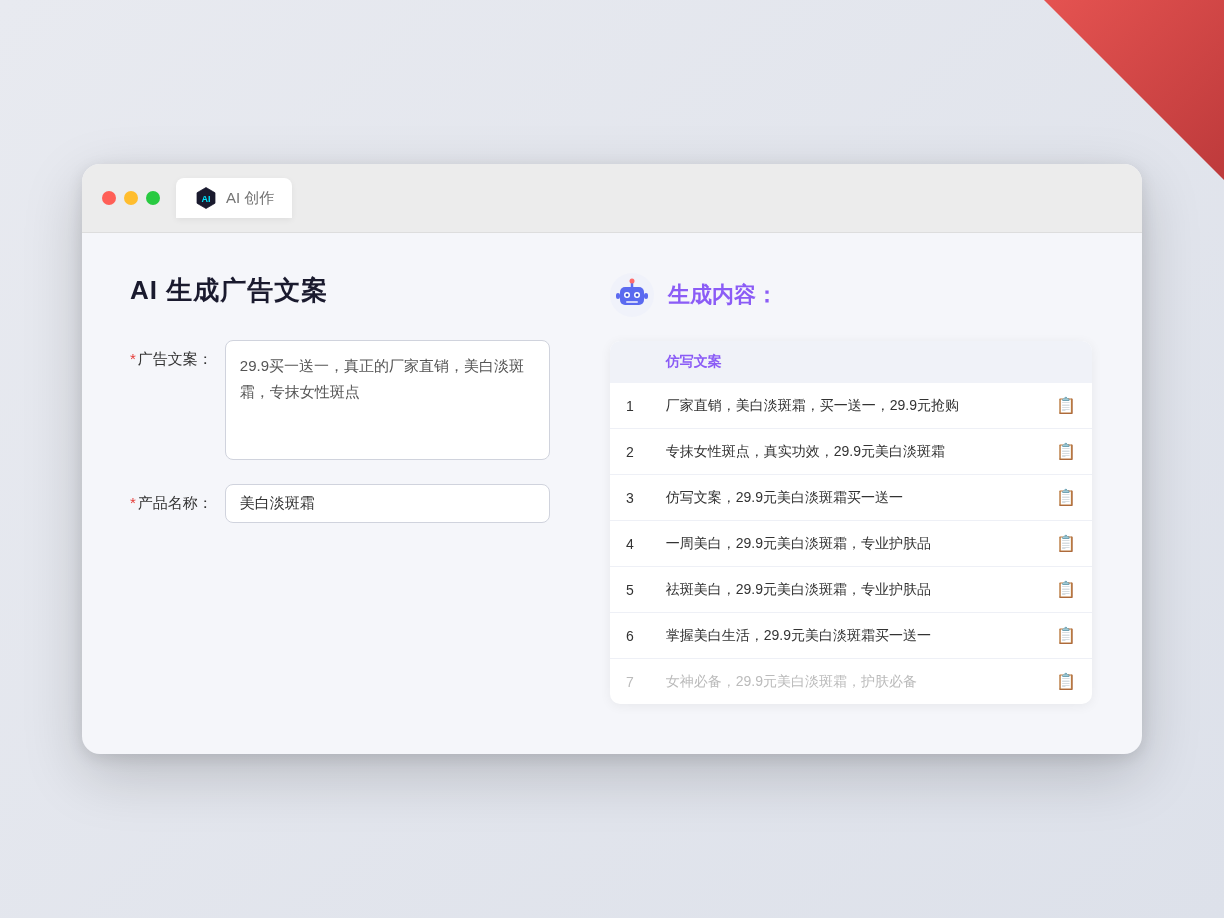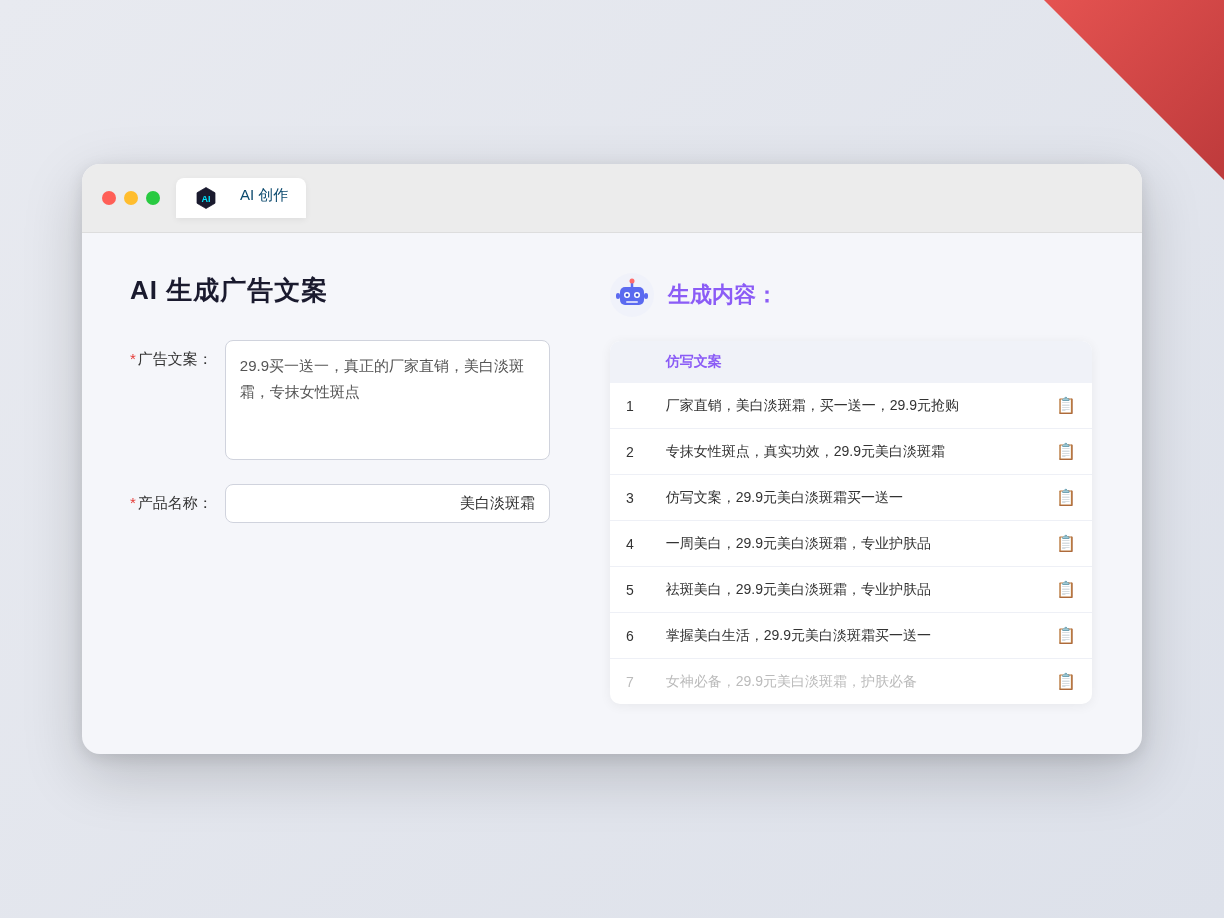--- a/index.html
+++ b/index.html
@@ -54,27 +54,27 @@
       width: 14px;
       height: 14px;
       border-radius: 50%;
     }
     .tl-red { background: #ff5f57; }
     .tl-yellow { background: #ffbd2e; }
     .tl-green { background: #28ca41; }
 
     .tab {
       display: flex;
-      align-items: flex-start;
-      gap: 22px;
+      align-items: center;
+      gap: 8px;
       background: #fff;
       border-radius: 8px 8px 0 0;
       padding: 8px 18px;
       font-size: 15px;
-      color: #0c4a6e;
+      color: #737373;
       font-weight: 500;
       box-shadow: 0 2px 6px rgba(0,0,0,0.06);
     }
 
     
     .ai-icon-tab {
       width: 24px;
       height: 24px;
     }
 
@@ -118,21 +118,20 @@
     .form-input {
       flex: 1;
       border: 1.5px solid #d0d3dd;
       border-radius: 8px;
       padding: 10px 14px;
       font-size: 15px;
       color: #333;
       background: #fff;
       outline: none;
       font-family: inherit;
-      text-align: right;
     }
     .form-textarea {
       flex: 1;
       border: 1.5px solid #d0d3dd;
       border-radius: 8px;
       padding: 12px 14px;
       font-size: 15px;
       color: #555;
       background: #fff;
       outline: none;

